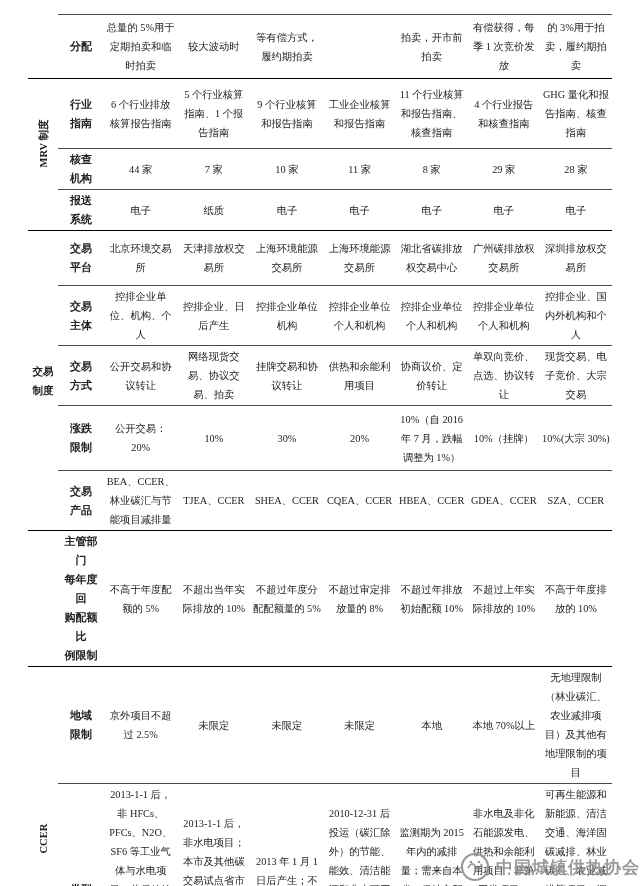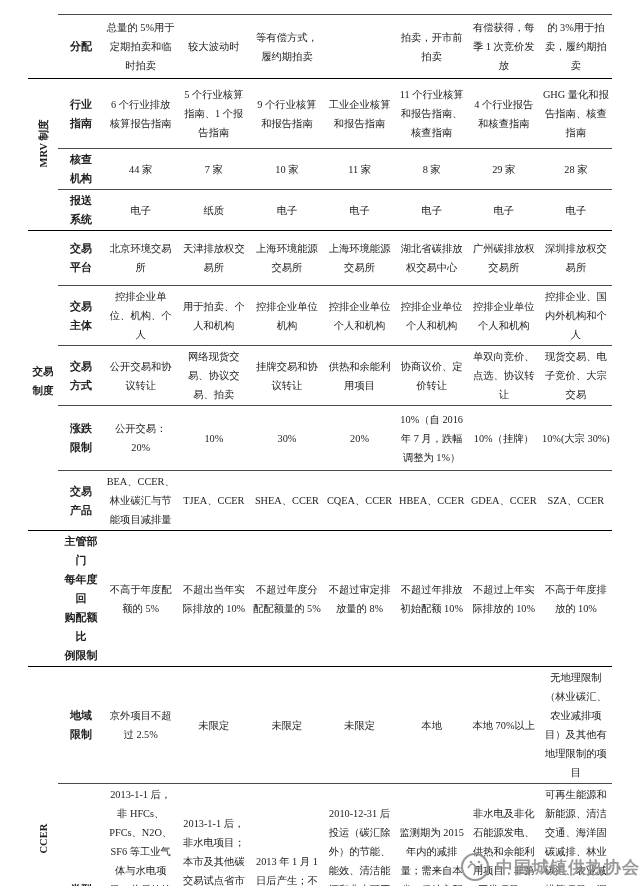--- a/index.html
+++ b/index.html
@@ -194,21 +194,21 @@
       </tr>
       <tr style="height: 40px;">
         <td class="label-cell thin-top">
           <div class="wrap">交易
 主体</div>
         </td>
         <td class="data-cell thin-top">
           <div>控排企业单位、机构、个人</div>
         </td>
         <td class="data-cell thin-top">
-          <div>用于拍卖、个人和机构</div>
+          <div>控排企业、日后产生</div>
         </td>
         <td class="data-cell thin-top">
           <div>控排企业单位机构</div>
         </td>
         <td class="data-cell thin-top">
           <div>控排企业单位个人和机构</div>
         </td>
         <td class="data-cell thin-top">
           <div>控排企业单位个人和机构</div>
         </td>

